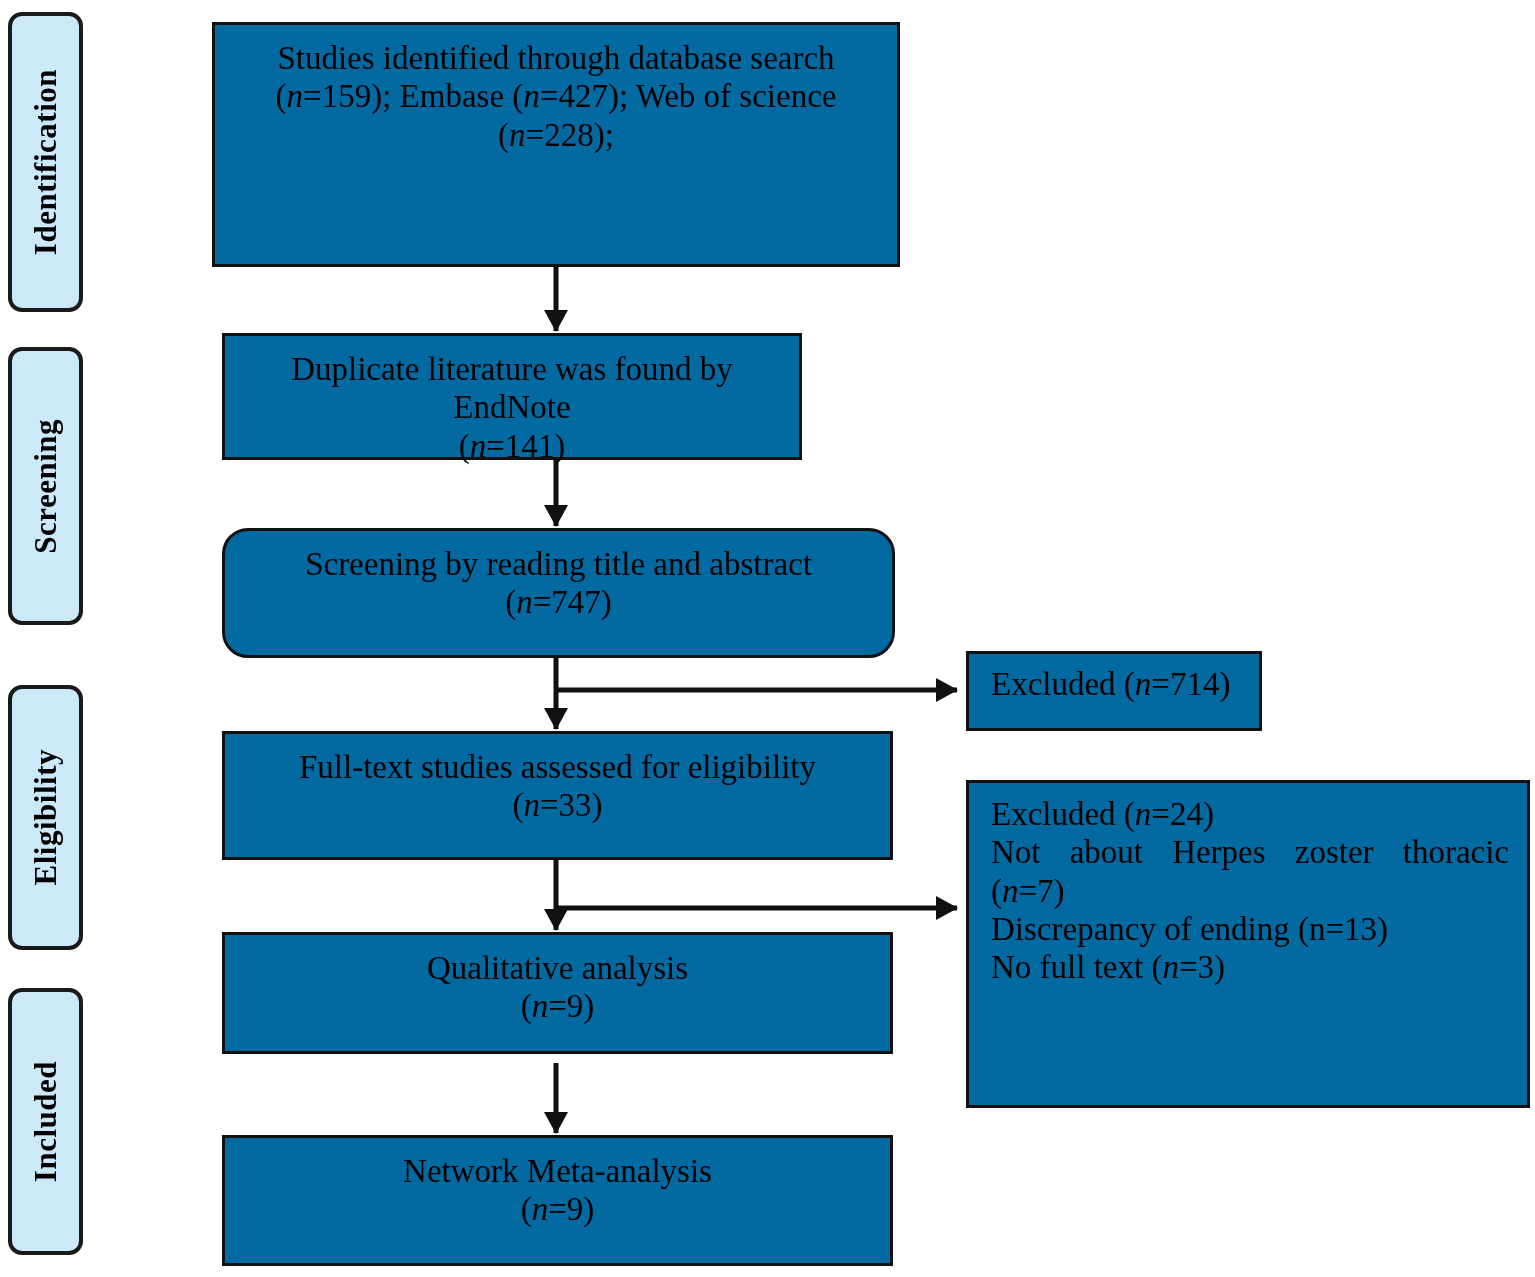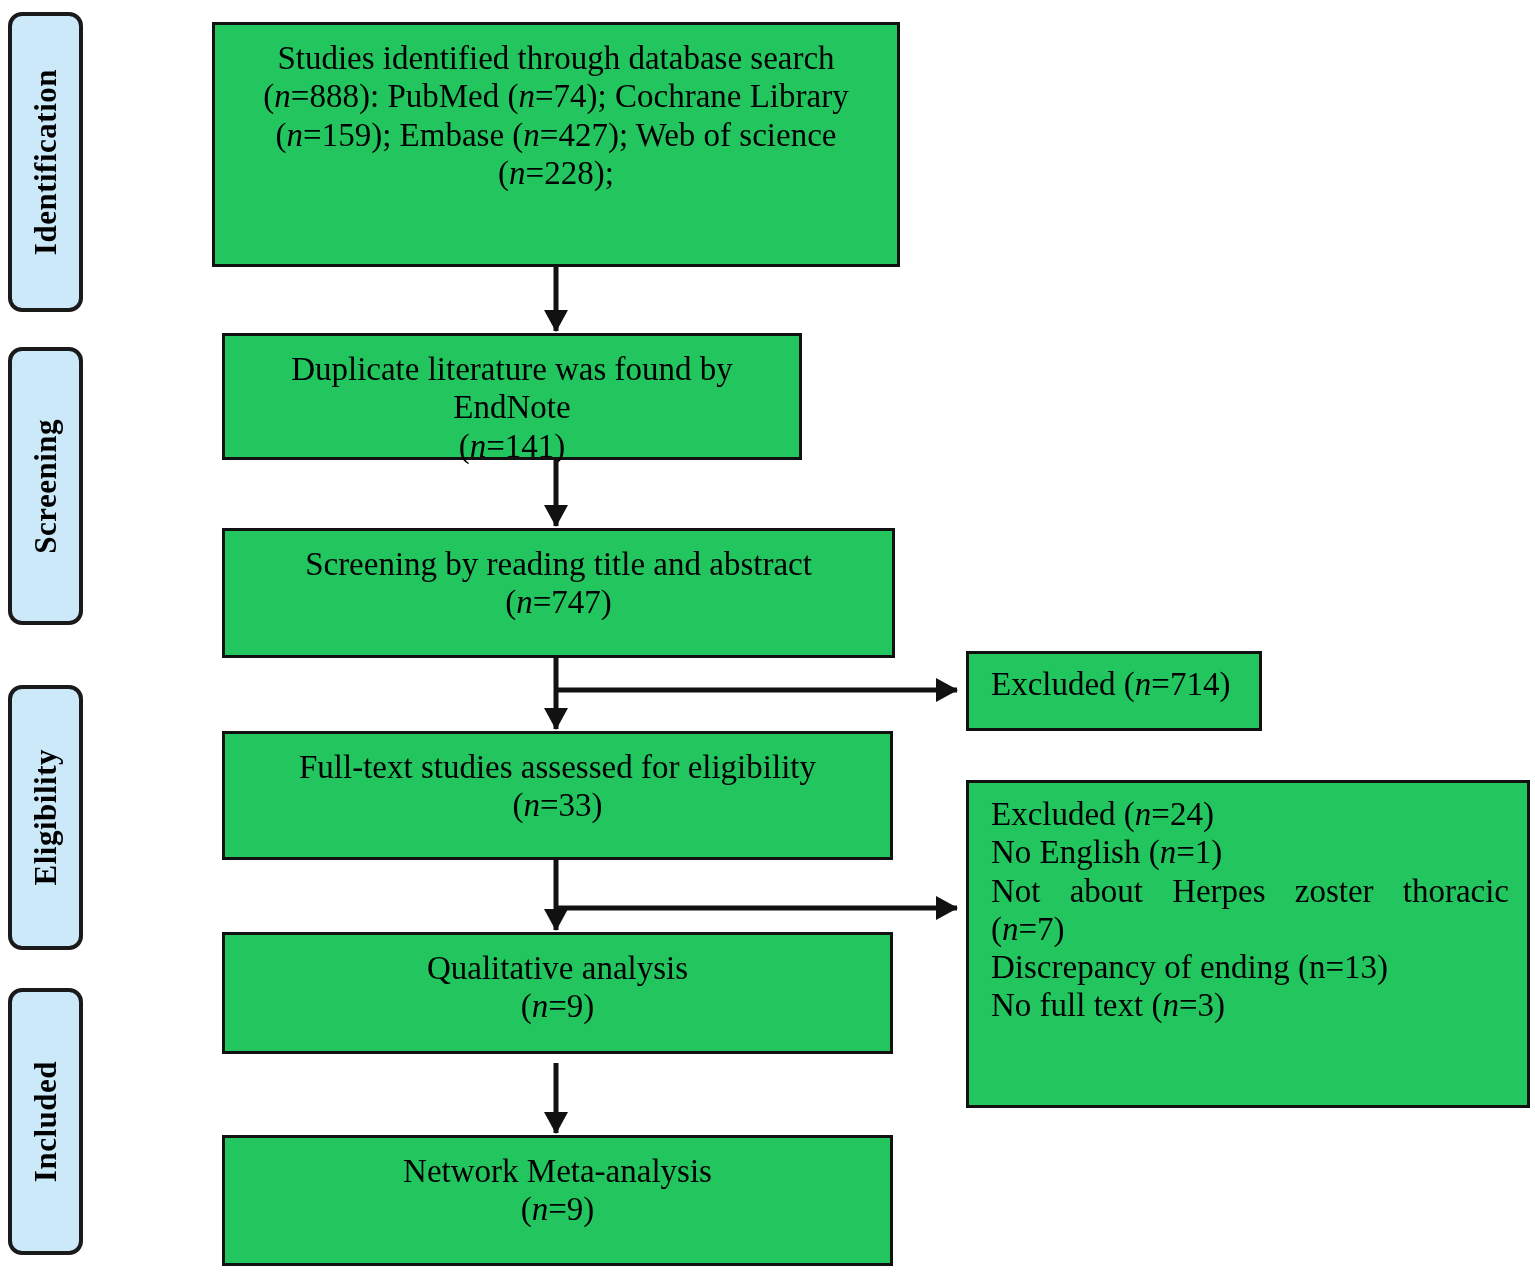--- a/index.html
+++ b/index.html
@@ -37,21 +37,21 @@
     color: #000000;
     white-space: nowrap;
     line-height: 1;
   }
 
   
   .fbox {
     position: absolute;
     box-sizing: border-box;
     border: 3px solid #111111;
-    background: #22c55e;
+    background: #0369a1;
     color: #000000;
     font-size: 33px;
     line-height: 1.16;
   }
   .fbox-inner {
     padding: 14px 18px 0 18px;
   }
   .fbox.center .fbox-inner { text-align: center; }
   .fbox.leftal .fbox-inner { text-align: left; padding: 14px 12px 0 22px; }
 
@@ -90,34 +90,33 @@
     <span class="stage-label">Eligibility</span>
   </div>
 
   <div class="stage" style="left:8px; top:988px; width:75px; height:267px; background:#cce9f9;">
     <span class="stage-label">Included</span>
   </div>
 
   <div class="fbox center" style="left:212px; top:22px; width:688px; height:245px;">
     <div class="fbox-inner">
       <div>Studies identified through database search</div>
-      <div><span>(</span><span class="ital">n</span><span>=888): PubMed (</span><span class="ital">n</span><span>=74); Cochrane Library</span></div>
       <div><span>(</span><span class="ital">n</span><span>=159); Embase (</span><span class="ital">n</span><span>=427); Web of science</span></div>
       <div><span>(</span><span class="ital">n</span><span>=228);</span></div>
     </div>
   </div>
 
   <div class="fbox center" style="left:222px; top:333px; width:580px; height:127px;">
     <div class="fbox-inner">
       <div>Duplicate literature was found by EndNote</div>
       <div><span>(</span><span class="ital">n</span><span>=141)</span></div>
     </div>
   </div>
 
-  <div class="fbox center" style="left:222px; top:528px; width:673px; height:130px;">
+  <div class="fbox center" style="left:222px; top:528px; width:673px; height:130px;border-radius:26px;">
     <div class="fbox-inner">
       <div>Screening by reading title and abstract</div>
       <div><span>(</span><span class="ital">n</span><span>=747)</span></div>
     </div>
   </div>
 
   <div class="fbox center" style="left:222px; top:731px; width:671px; height:129px;">
     <div class="fbox-inner">
       <div>Full-text studies assessed for eligibility</div>
       <div><span>(</span><span class="ital">n</span><span>=33)</span></div>
@@ -140,21 +139,20 @@
 
   <div class="fbox leftal" style="left:966px; top:651px; width:296px; height:80px;">
     <div class="fbox-inner" style="padding-top:11px;">
       <div><span>Excluded (</span><span class="ital">n</span><span>=714)</span></div>
     </div>
   </div>
 
   <div class="fbox leftal" style="left:966px; top:780px; width:564px; height:328px;">
     <div class="fbox-inner" style="padding-top:12px; padding-right:18px;">
       <div><span>Excluded (</span><span class="ital">n</span><span>=24)</span></div>
-      <div><span>No English (</span><span class="ital">n</span><span>=1)</span></div>
       <div class="just">Not about Herpes zoster thoracic</div>
       <div><span>(</span><span class="ital">n</span><span>=7)</span></div>
       <div>Discrepancy of ending (n=13)</div>
       <div><span>No full text (</span><span class="ital">n</span><span>=3)</span></div>
     </div>
   </div>
 
   <svg id="connectors" viewBox="0 0 1535 1277" xmlns="http://www.w3.org/2000/svg">
     <defs>
       <marker id="ah" markerWidth="10" markerHeight="9" refX="9.2" refY="4.5" orient="auto" markerUnits="userSpaceOnUse">

